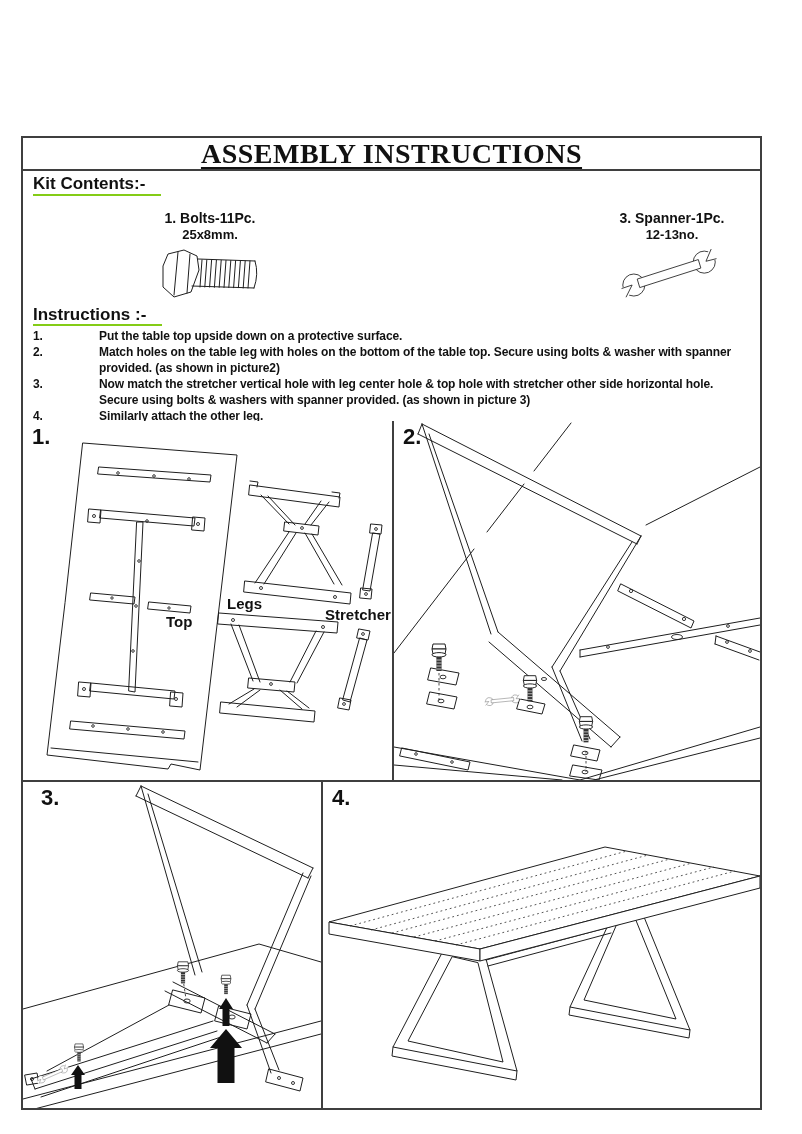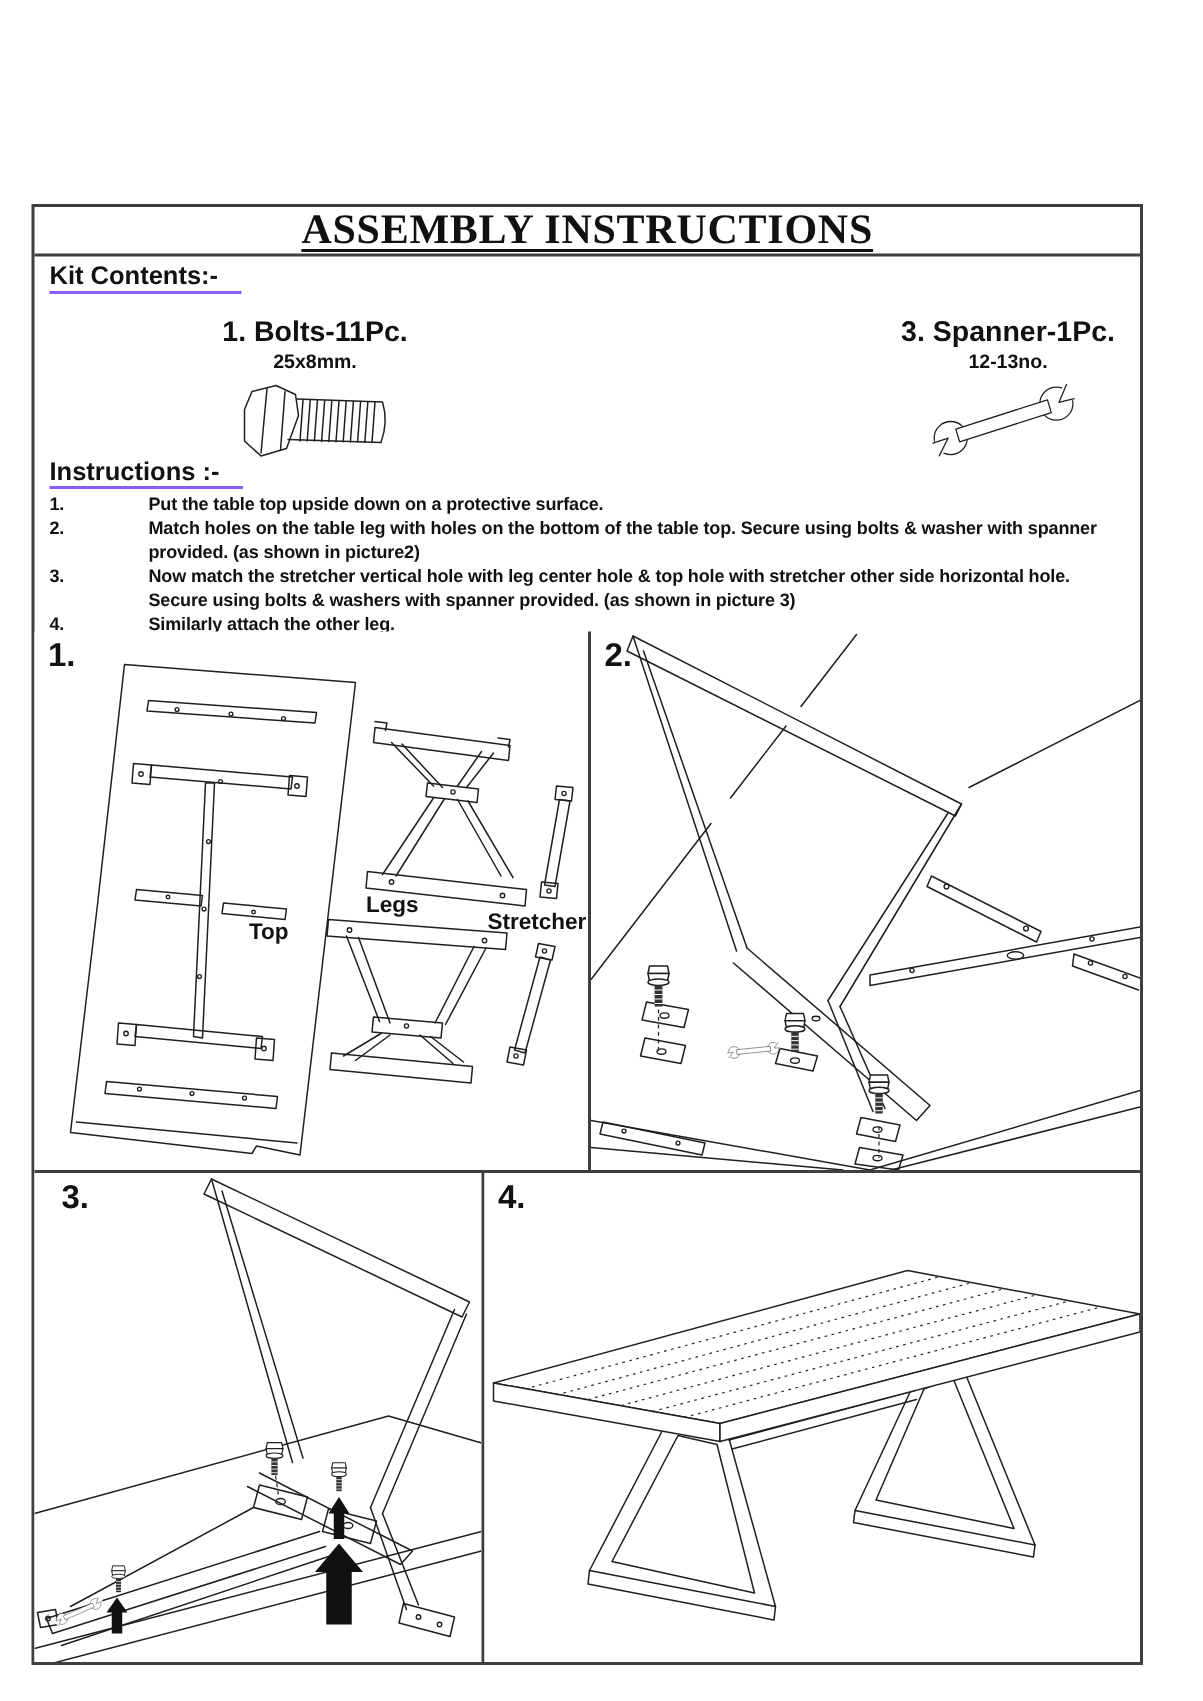--- a/index.html
+++ b/index.html
@@ -3,44 +3,44 @@
 <meta charset="utf-8">
 <style>
   html,body{margin:0;padding:0;background:#fff;}
   body{width:802px;height:1134px;font-family:"Liberation Sans",sans-serif;color:#111;}
   .sheet{position:relative;width:802px;height:1134px;background:#fff;overflow:hidden;}
   .frame{position:absolute;left:21px;top:136px;width:741px;height:974px;border:2px solid #3f3f3f;box-sizing:border-box;background:#fff;}
   .title-bar{height:33px;border-bottom:2px solid #3f3f3f;display:flex;align-items:center;justify-content:center;box-sizing:border-box;}
   .title-bar h1{margin:0;font-family:"Liberation Serif",serif;font-weight:bold;font-size:28px;letter-spacing:.5px;
      text-decoration:underline;text-decoration-thickness:2px;text-underline-offset:4px;text-align:right;}
   .content{position:absolute;left:0;top:33px;width:737px;height:250px;box-sizing:border-box;padding:3px 10px 0;}
-  .sec-heading{display:inline-block;font-size:17px;font-weight:bold;border-bottom:2px solid #8b5cf6;padding-right:16px;line-height:1.15;}
+  .sec-heading{display:inline-block;font-size:17px;font-weight:bold;border-bottom:2px solid #84cc16;padding-right:16px;line-height:1.15;}
   .kit{position:relative;height:108px;}
   .kit-item{position:absolute;top:14px;width:210px;text-align:center;}
-  .kit-item .k1{font-size:19px;font-weight:bold;line-height:1.25;}
+  .kit-item .k1{font-size:14px;font-weight:bold;line-height:1.25;}
   .kit-item .k2{font-size:13px;font-weight:bold;line-height:1.25;}
   .kit-item .icon{margin-top:3px;}
   .ki-0{left:72px;} .ki-1{left:314px;} .ki-2{left:534px;}
   .inst-heading{margin-top:1px;}
   .steps{margin-top:2px;}
   .step{display:flex;font-size:12px;font-weight:bold;line-height:1.34;letter-spacing:-.1px;}
   .step-num{width:23px;flex:0 0 23px;}
   .step-text{flex:1;padding-left:43px;}
   .panels{position:absolute;left:0;top:283px;width:737px;height:687px;}
   .panel{position:absolute;box-sizing:border-box;background:#fff;overflow:hidden;}
   .p1{left:0;top:0;width:371px;height:361px;border-right:2px solid #3f3f3f;border-bottom:2px solid #3f3f3f;}
   .p2{left:371px;top:0;width:366px;height:361px;border-bottom:2px solid #3f3f3f;}
   .p3{left:0;top:361px;width:300px;height:326px;border-right:2px solid #3f3f3f;}
   .p4{left:300px;top:361px;width:437px;height:326px;}
   .panel-num{position:absolute;left:9px;top:3px;font-size:22px;font-weight:bold;z-index:3;}
   .p3 .panel-num{left:18px;}
   .panel svg.diagram{position:absolute;left:0;top:0;width:100%;height:100%;}
   .dlabel{position:absolute;font-size:15px;font-weight:bold;z-index:3;white-space:nowrap;}
   .lbl-top{left:143px;top:192px;}
-  .lbl-legs{left:221px;top:174px;}
+  .lbl-legs{left:204px;top:174px;}
   .lbl-stretcher{left:302px;top:185px;}
   .ln{stroke:#1f1f1f;stroke-width:1;fill:none;stroke-linecap:round;stroke-linejoin:round;}
   .lnw{stroke:#1f1f1f;stroke-width:1;fill:#fff;stroke-linejoin:round;}
   .dot{stroke:#1f1f1f;stroke-width:.9;fill:none;}
   .dash{stroke:#1f1f1f;stroke-width:.8;fill:none;stroke-dasharray:2.5 2.5;}
   .plank{stroke:#2a2a2a;stroke-width:.8;fill:none;stroke-dasharray:1.8 3;}
   .solid{fill:#111;stroke:none;}
 </style>
 </head>
 <body>

